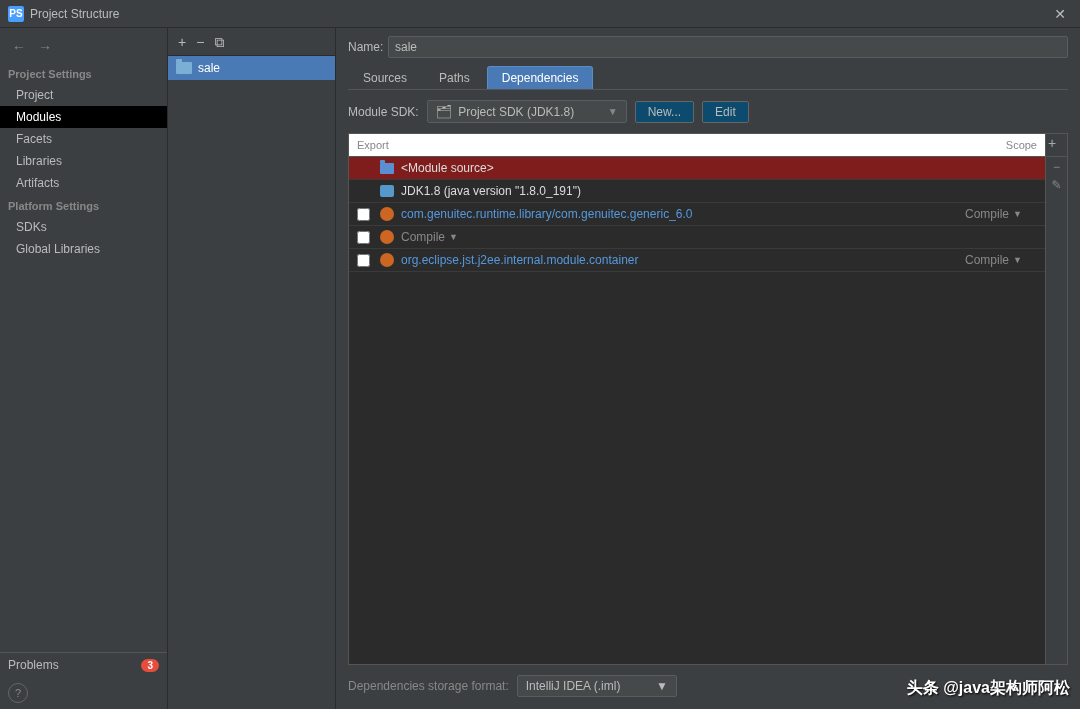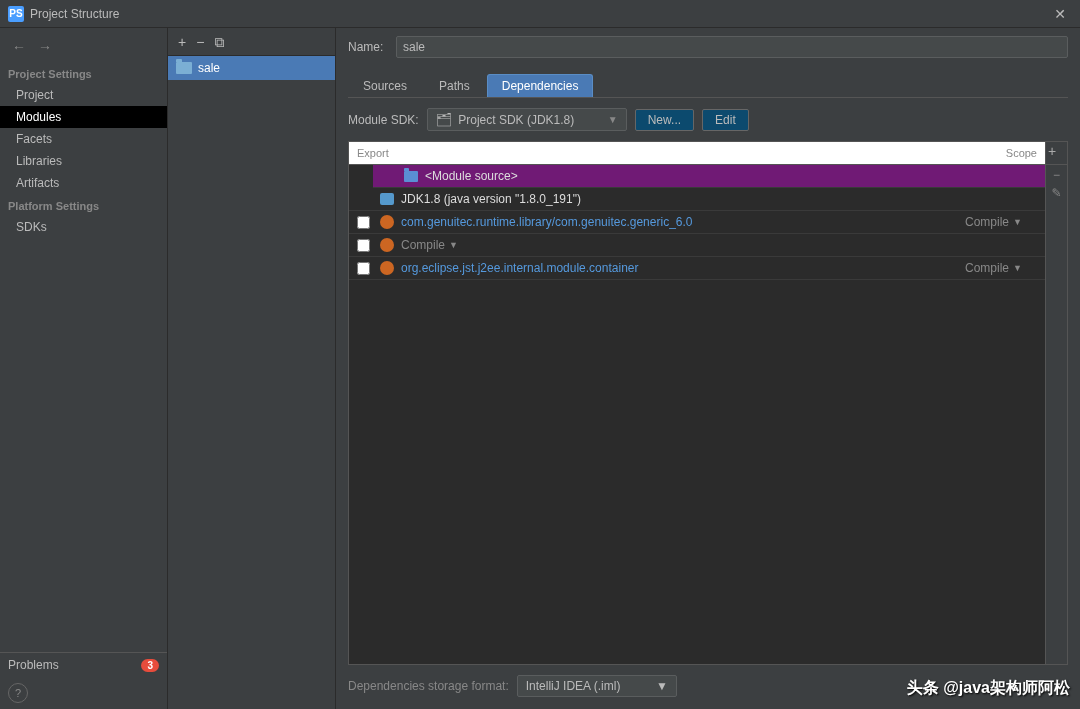--- a/index.html
+++ b/index.html
@@ -157,22 +157,22 @@
       display: flex;
       flex-direction: column;
       background: #3c3f41;
       padding: 8px 12px;
     }
 
     
     .name-row {
       display: flex;
       align-items: center;
-      gap: 8px;
-      margin-bottom: 16px;
+      gap: 0;
+      margin-bottom: 8px;
     }
     .name-label {
       color: #bbbbbb;
       font-size: 12px;
       min-width: 40px;
     }
     .name-input {
       flex: 1;
       background: #45494a;
       border: 1px solid #5a5d5e;
@@ -277,21 +277,21 @@
     }
 
     
     .dep-row {
       display: flex;
       align-items: center;
       padding: 4px 0;
       border-bottom: 1px solid #3a3a3a;
       cursor: pointer;
     }
-    .dep-row.selected { background: #701a75; margin-left: 24px; }
+    .dep-row.selected { background: #7f1d1d; }
     .dep-row-check {
       width: 28px;
       display: flex;
       align-items: center;
       justify-content: center;
     }
     .dep-row-check input[type="checkbox"] {
       cursor: pointer;
     }
     .dep-row-icon {
@@ -458,20 +458,21 @@
 
     <div class="sidebar-item">Project</div>
     <div class="sidebar-item active">Modules</div>
     <div class="sidebar-item">Facets</div>
     <div class="sidebar-item">Libraries</div>
     <div class="sidebar-item">Artifacts</div>
 
     <div class="sidebar-section-header">Platform Settings</div>
 
     <div class="sidebar-item">SDKs</div>
+    <div class="sidebar-item">Global Libraries</div>
 
     <div style="flex:1;"></div>
 
     <div class="problems-row">
       <span>Problems</span>
       <span class="problems-badge">3</span>
     </div>
 
     <button class="help-btn">?</button>
   </div>

